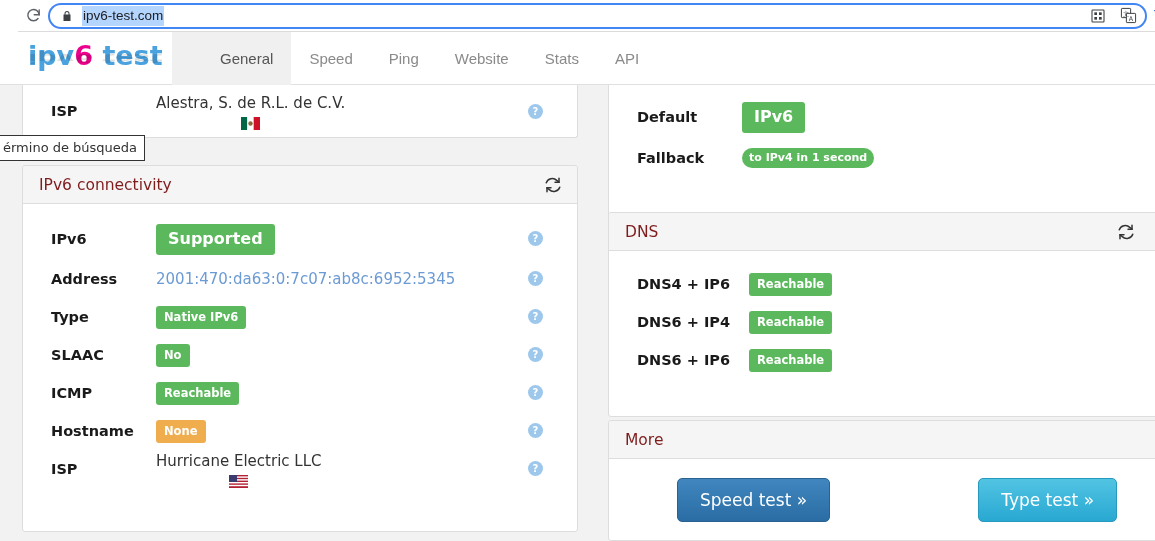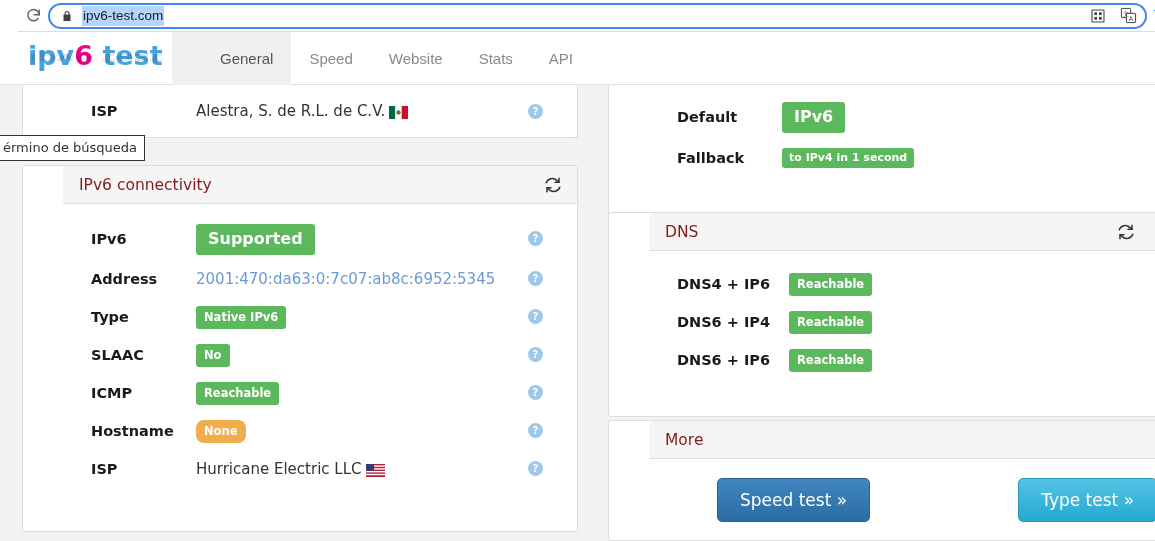--- a/index.html
+++ b/index.html
@@ -116,21 +116,20 @@
     color: #555;
     padding-left: 48px;
   }
 
   
   .panel {
     position: absolute;
     background: #ffffff;
     border: 1px solid #dddddd;
     border-radius: 3px;
-    padding-left: 40px;
   }
   .panel-head {
     height: 38px;
     background: #f5f5f5;
     border-bottom: 1px solid #dddddd;
     display: flex; align-items: center;
     padding: 0 14px 0 16px;
     border-radius: 3px 3px 0 0;
   }
   .panel-title {
@@ -159,21 +158,21 @@
     font-weight: bold;
     color: #1a1a1a;
     font-family: "DejaVu Sans", sans-serif;
     flex: none;
   }
   .row-label.wide { width: 112px; }
   .row-value {
     font-size: 15px;
     color: #333;
     font-family: "DejaVu Sans", sans-serif;
-    display: flex; align-items: center; gap: 4px;
+    display: flex; align-items: center; gap: 4px; flex-direction: column;
   }
   .row-value.link { color: #6b9ad4; }
   .help {
     position: absolute;
     width: 15px; height: 15px;
     border-radius: 50%;
     background: #9dc8ec;
     color: #ffffff;
     font-size: 10px;
     font-weight: bold;
@@ -185,24 +184,24 @@
 
   .badge {
     display: inline-block;
     background: #5cb85c;
     color: #fff;
     border-radius: 3px;
     font-family: "DejaVu Sans", sans-serif;
     font-weight: bold;
     white-space: nowrap;
   }
-  .badge.sm { font-size: 11px; padding: 3px 7px 4px; }
+  .badge.sm { font-size: 11px; padding: 3px 7px 4px; border-radius: 10px; }
   .badge.md { font-size: 11.5px; padding: 4px 8px 5px; }
   .badge.lg { font-size: 16px; padding: 5px 12px 7px; }
-  .badge.orange { background: #f0ad4e; border-radius: 8px; }
+  .badge.orange { background: #f0ad4e; }
 
   .flag {
     display: inline-block;
     width: 19px; height: 13px;
     vertical-align: middle;
     border: 0;
     position: relative;
     top: 1px;
   }
 
@@ -300,20 +299,21 @@
     <div class="logo">
       <span class="c-blue">ipv</span><span class="c-pink">6</span><span class="c-blue"> test</span>
     </div>
     <div class="logo-reflection" aria-hidden="true">
       <span class="c-blue">ipv</span><span class="c-pink">6</span><span class="c-blue"> test</span>
     </div>
 
     <div class="nav">
       <div class="nav-item active">General</div>
       <div class="nav-item">Speed</div>
+      <div class="nav-item">Ping</div>
       <div class="nav-item">Website</div>
       <div class="nav-item">Stats</div>
       <div class="nav-item">API</div>
     </div>
   </div>
 
   <div class="panel" style="left:22px; top:53px; width:556px; height:53px; border-top:0; border-radius:0 0 3px 3px;">
     <div class="panel-body" style="padding:0;">
       <div class="row" style="height:52px;">
         <span class="row-label">ISP</span>

